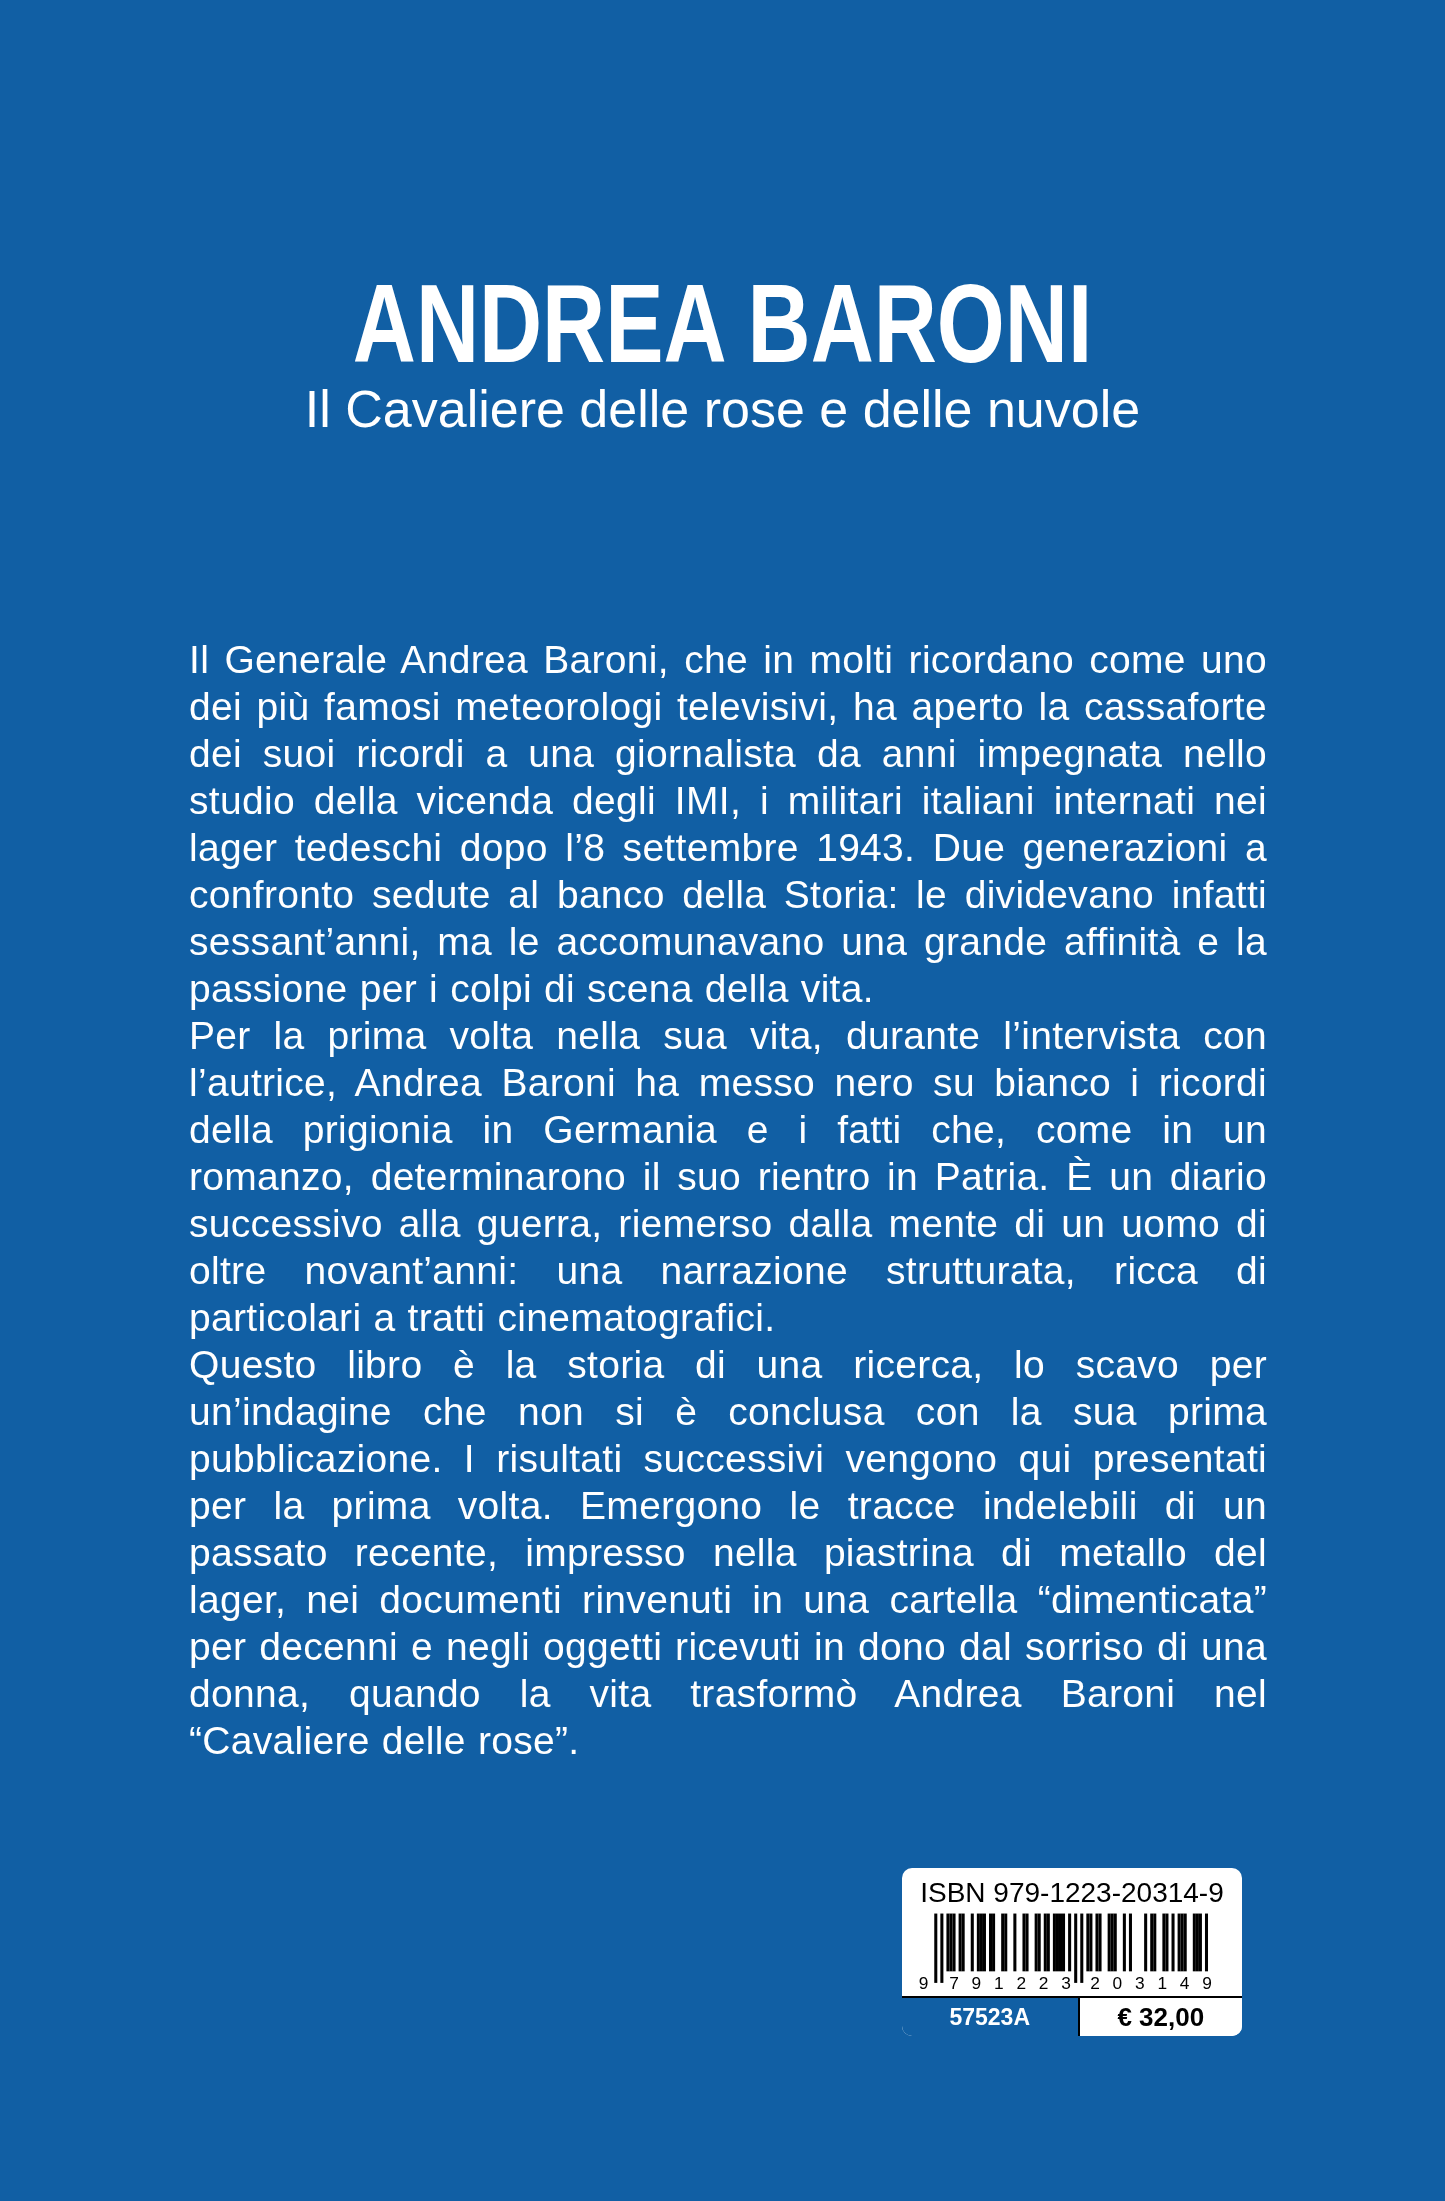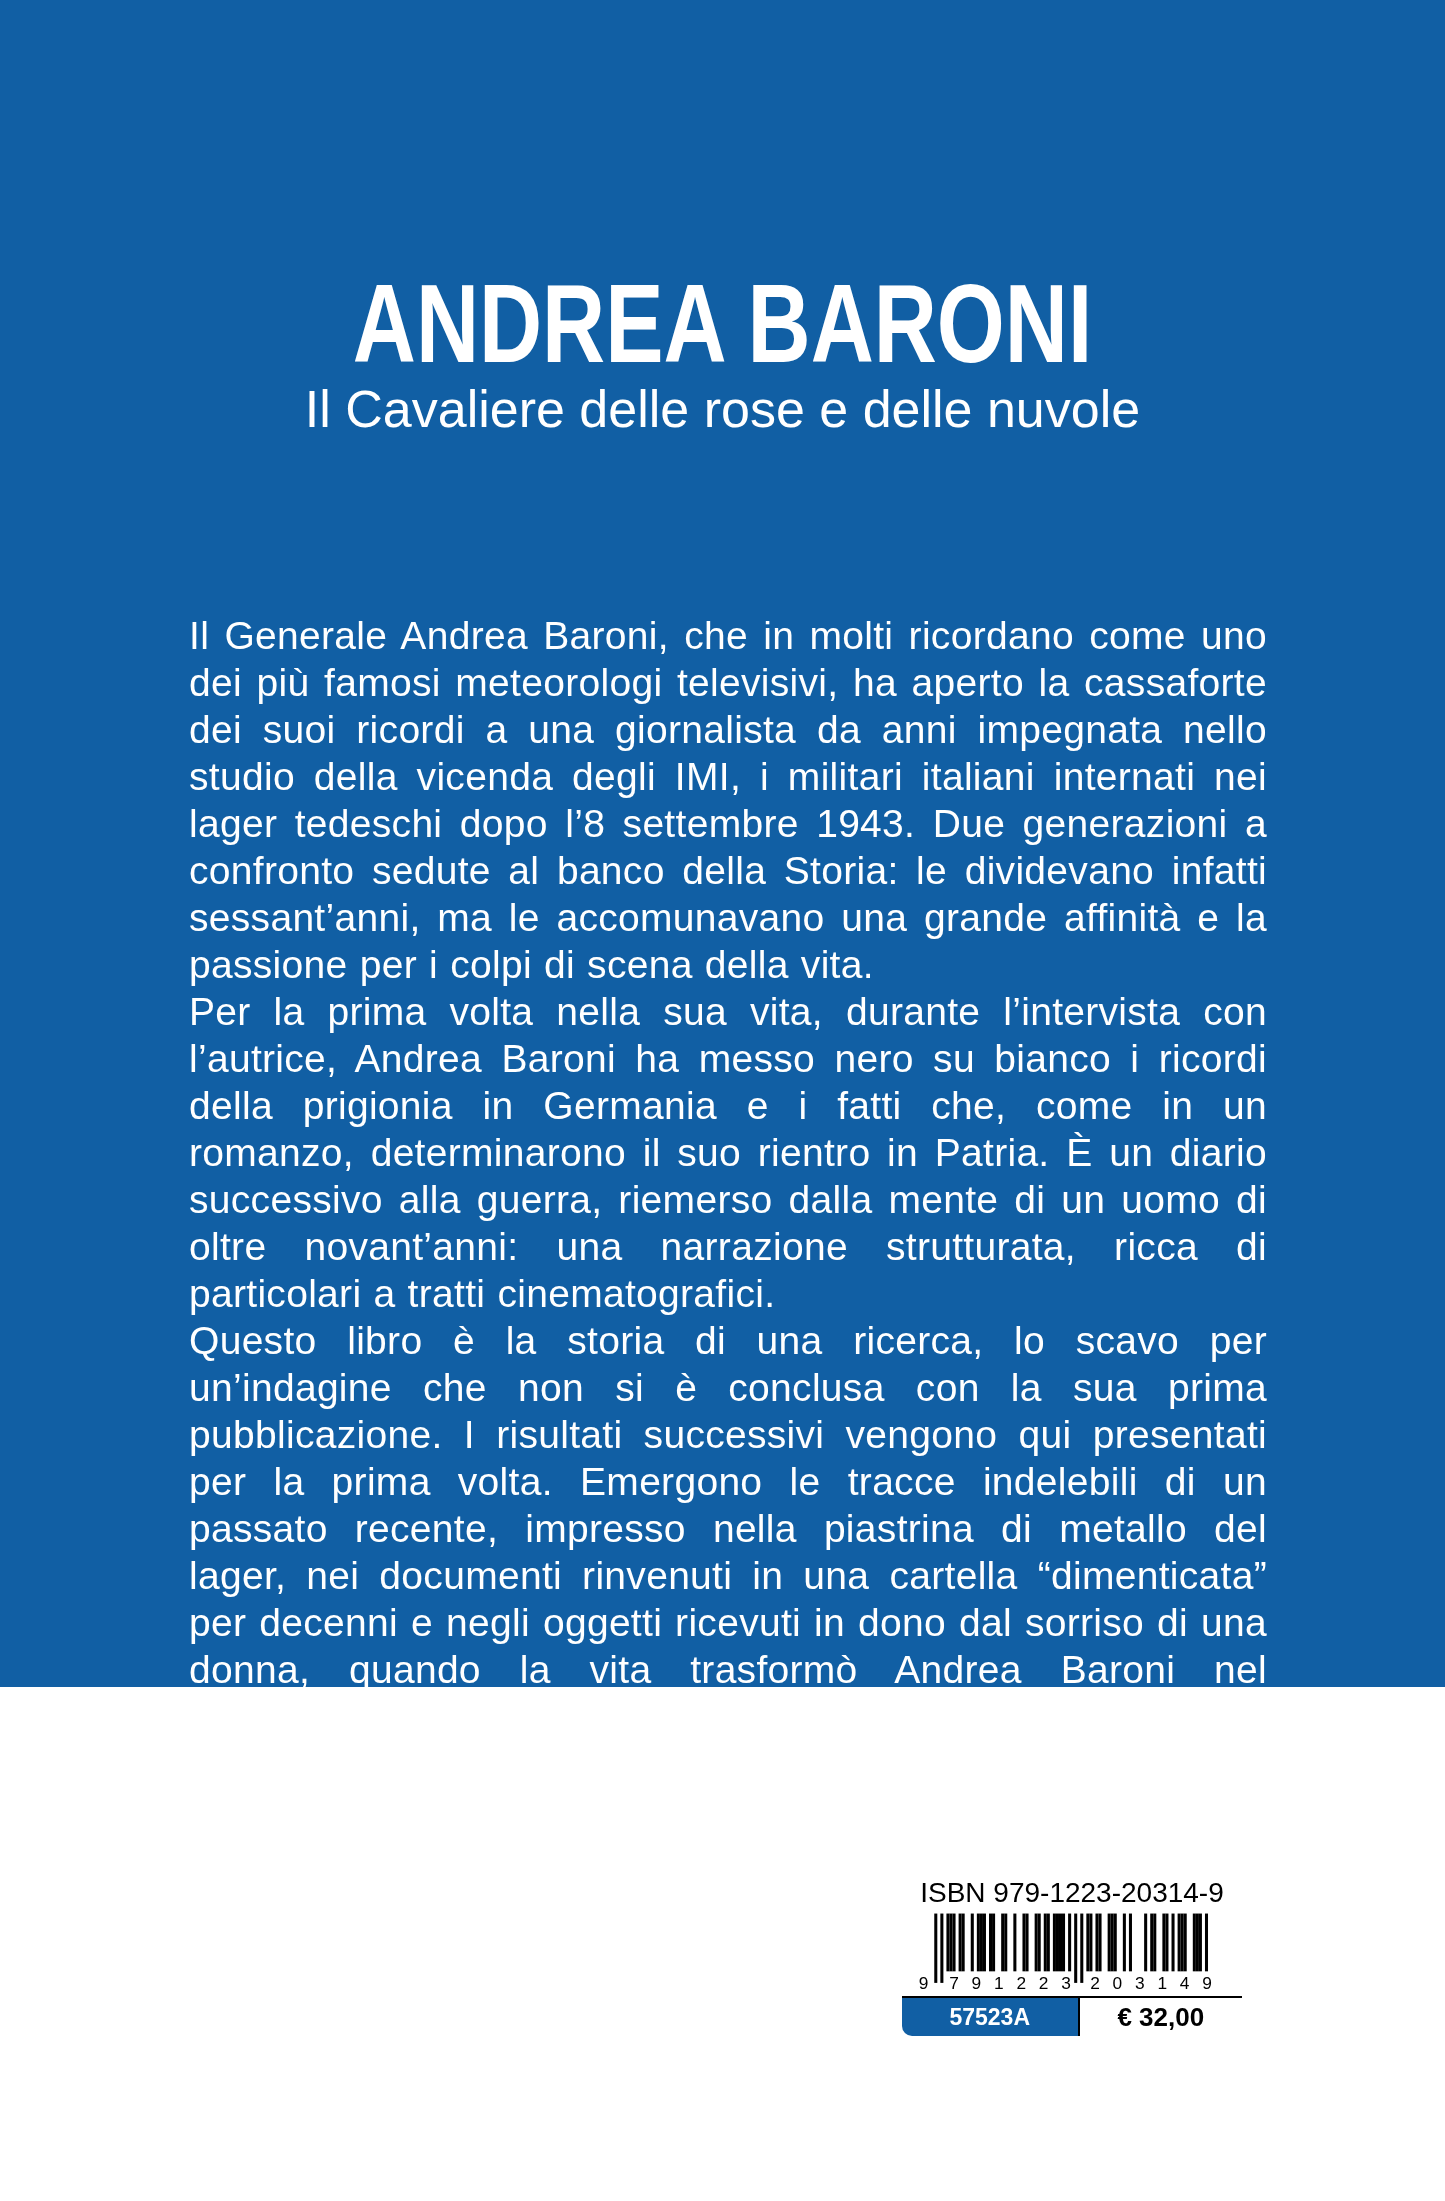--- a/index.html
+++ b/index.html
@@ -3,21 +3,21 @@
 <meta charset="utf-8">
 <style>
   html,body{margin:0;padding:0}
   body{
     width:1445px;height:2201px;
     font-family:"Liberation Sans",sans-serif;
     overflow:hidden;
   }
   .cover{
     position:relative;
-    width:1445px;height:1687px;
+    width:1445px;height:2201px;
     background:#115fa4;
   }
   .header{
     position:absolute;top:268px;left:0;width:100%;
     text-align:center;color:#ffffff;
   }
   .author{
     margin:0;
     font-size:112px;
     font-weight:700;
@@ -28,21 +28,21 @@
     white-space:nowrap;
   }
   .book-title{
     margin:1px 0 0 0;
     font-size:52px;
     font-weight:400;
     line-height:1.1;
   }
   .blurb{
     position:absolute;
-    top:612px;left:189px;width:1078px;
+    top:636px;left:189px;width:1078px;
     color:#ffffff;
     font-size:39px;
     line-height:47px;
     text-align:justify;
     letter-spacing:0.3px;
     word-spacing:1px;
   }
   .blurb p{margin:0;padding:0}
   .isbn-box{
     position:absolute;

